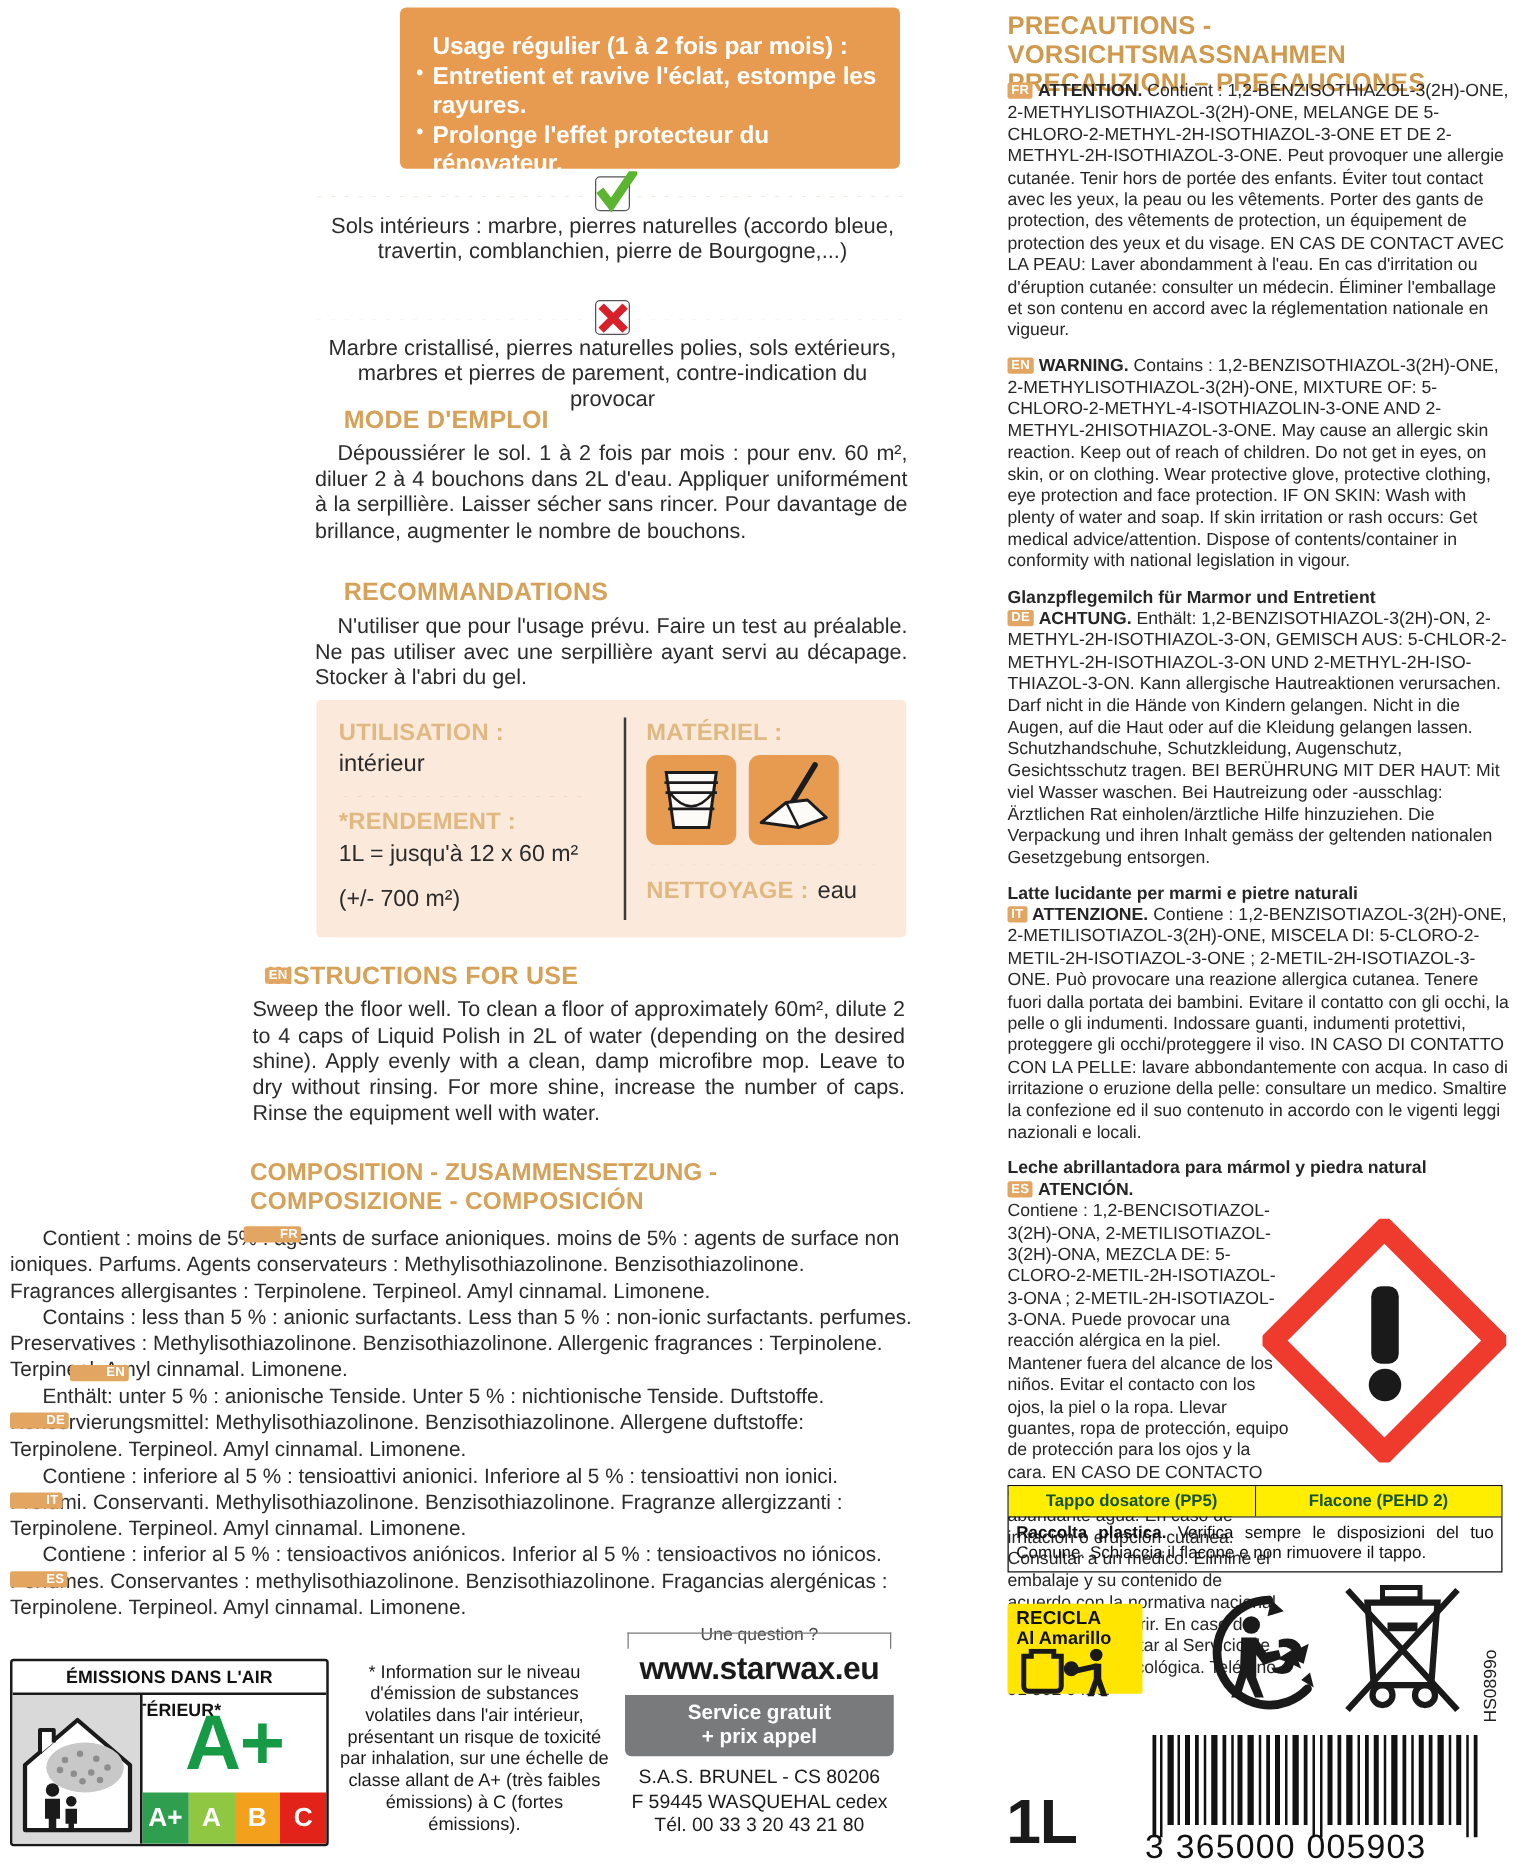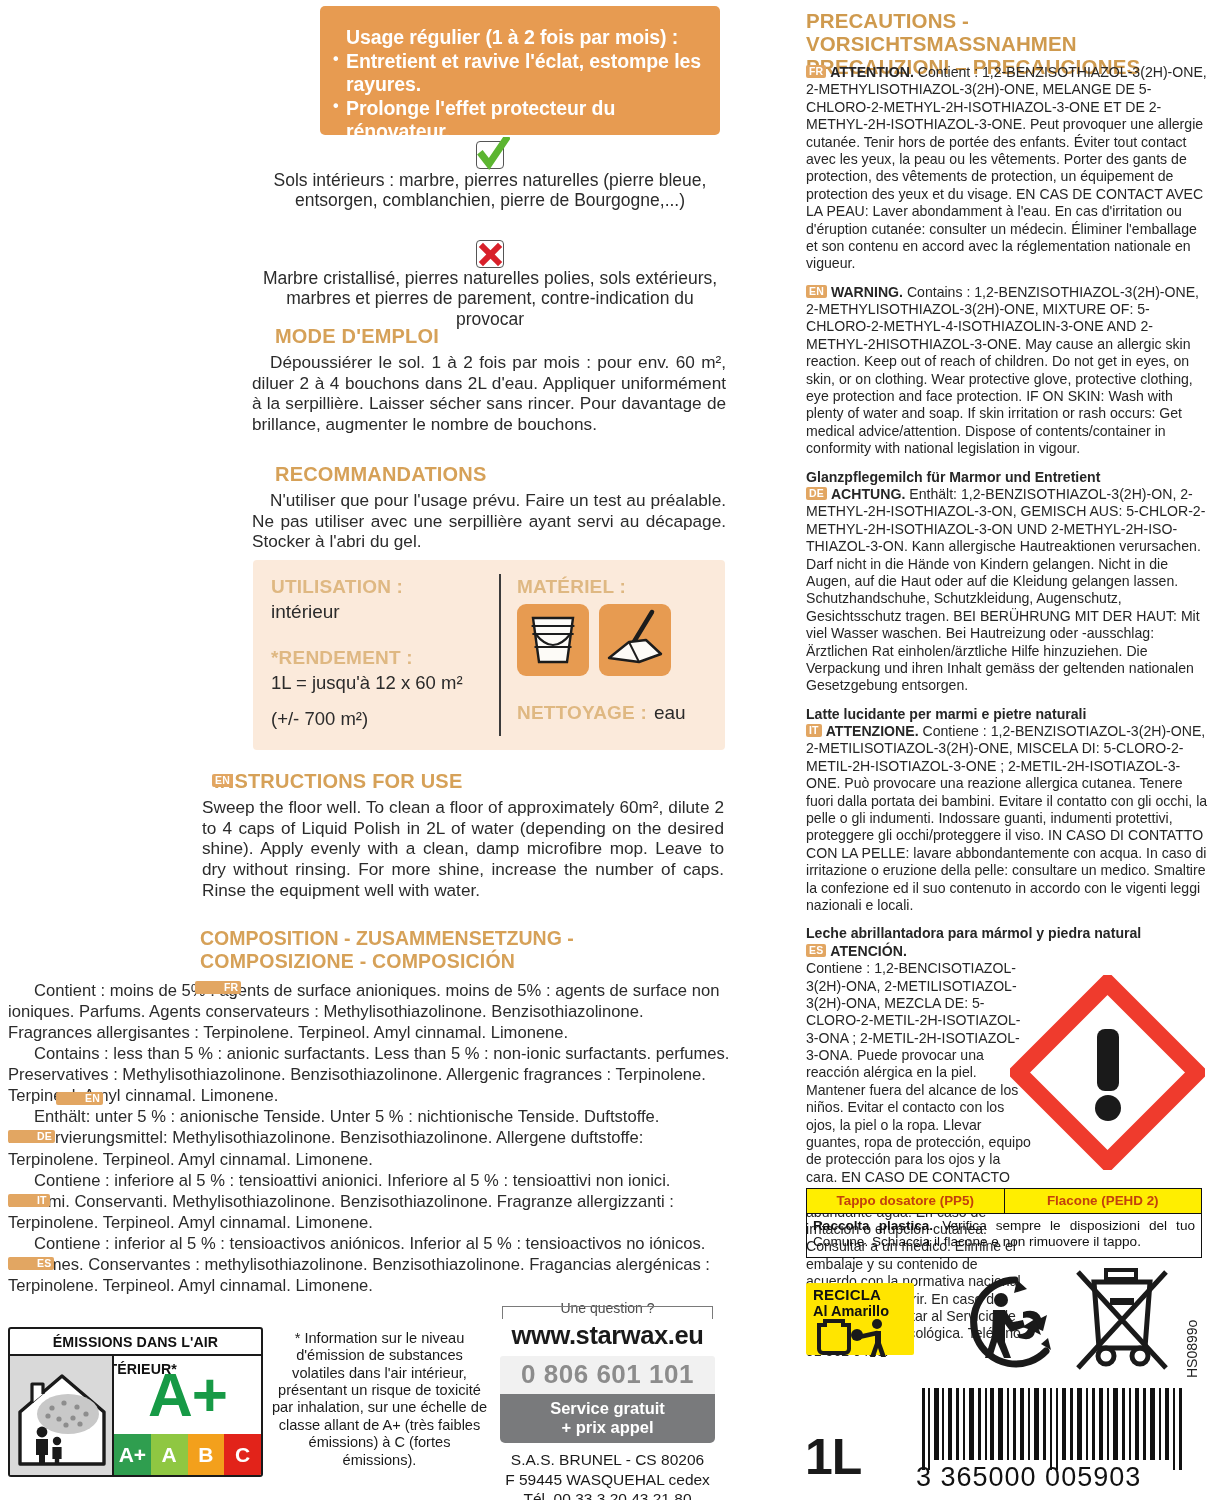--- a/index.html
+++ b/index.html
@@ -154,21 +154,21 @@
   .prec-body p { margin:0 0 11px 0; }
   .prec-body .sub { font-weight:bold; }
   .prec-body b { font-weight:bold; }
   .recy-table {
     position:absolute; left:806px; top:1188px; width:396px;
     border:1.6px solid #111; font-size:13.6px;
   }
   .recy-head { display:flex; border-bottom:1.6px solid #111; }
   .recy-head div {
     flex:1; background:#ffee00; text-align:center; font-weight:bold;
-    padding:4px 0 5px; color:#c2410c; font-size:13.4px;
+    padding:4px 0 5px; color:#14532d; font-size:13.4px;
   }
   .recy-head div:first-child { border-right:1.6px solid #111; }
   .recy-body { padding:4px 6px 6px; line-height:1.2; text-align:justify; color:#111; }
   .recy-body b { font-weight:bold; }
 
   .recicla {
     position:absolute; left:806px; top:1283px; width:108px; height:72px; background:#ffe500;
     border-radius:2px;
   }
   .recicla .t1 { font-size:15px; font-weight:bold; color:#111; margin:3px 0 0 7px; letter-spacing:.2px;}
@@ -206,21 +206,21 @@
 
     <div class="sep-row" style="top:141px;">
       <div class="dl"></div>
       <div class="mark">
         <svg width="34" height="38" viewBox="0 0 34 38" aria-hidden="true">
           <path d="M6 18 L13 27 L30 2" fill="none" stroke="#5cb531" stroke-width="7" stroke-linecap="square" stroke-linejoin="miter"></path>
         </svg>
       </div>
       <div class="dl"></div>
     </div>
-    <div class="yesno-text" style="top:170px;">Sols intérieurs : marbre, pierres naturelles (pierre bleue, entsorgen, comblanchien, pierre de Bourgogne,...)</div>
+    <div class="yesno-text" style="top:170px;">Sols intérieurs : marbre, pierres naturelles (accordo bleue, travertin, comblanchien, pierre de Bourgogne,...)</div>
 
     <div class="sep-row" style="top:240px;">
       <div class="dl"></div>
       <div class="mark">
         <svg width="30" height="30" viewBox="0 0 30 30" style="left:-1px;top:-1px;" aria-hidden="true">
           <path d="M7 7 L22 22 M22 7 L7 22" fill="none" stroke="#d8202a" stroke-width="6" stroke-linecap="square"></path>
         </svg>
       </div>
       <div class="dl"></div>
     </div>
@@ -355,21 +355,20 @@
 
     <div class="footnote">* Information sur le niveau d'émission de substances volatiles dans l'air intérieur, présentant un risque de toxicité par inhalation, sur une échelle de classe allant de A+ (très faibles émissions) à C (fortes émissions).</div>
 
     <div class="contact">
       <div style="text-align:center;">
         <span class="q-label">Une question ?</span>
       </div>
       <div class="q-frame"></div>
       <div class="site">www.starwax.eu</div>
       <div class="phone-wrap">
-        <div class="phone-num">0 806 601 101</div>
         <div class="phone-tag">
           <div>Service gratuit</div>
           <div>+ prix appel</div>
         </div>
       </div>
       <div class="addr">
         <div>S.A.S. BRUNEL - CS 80206</div>
         <div>F 59445 WASQUEHAL cedex</div>
         <div>Tél. 00 33 3 20 43 21 80</div>
       </div>

